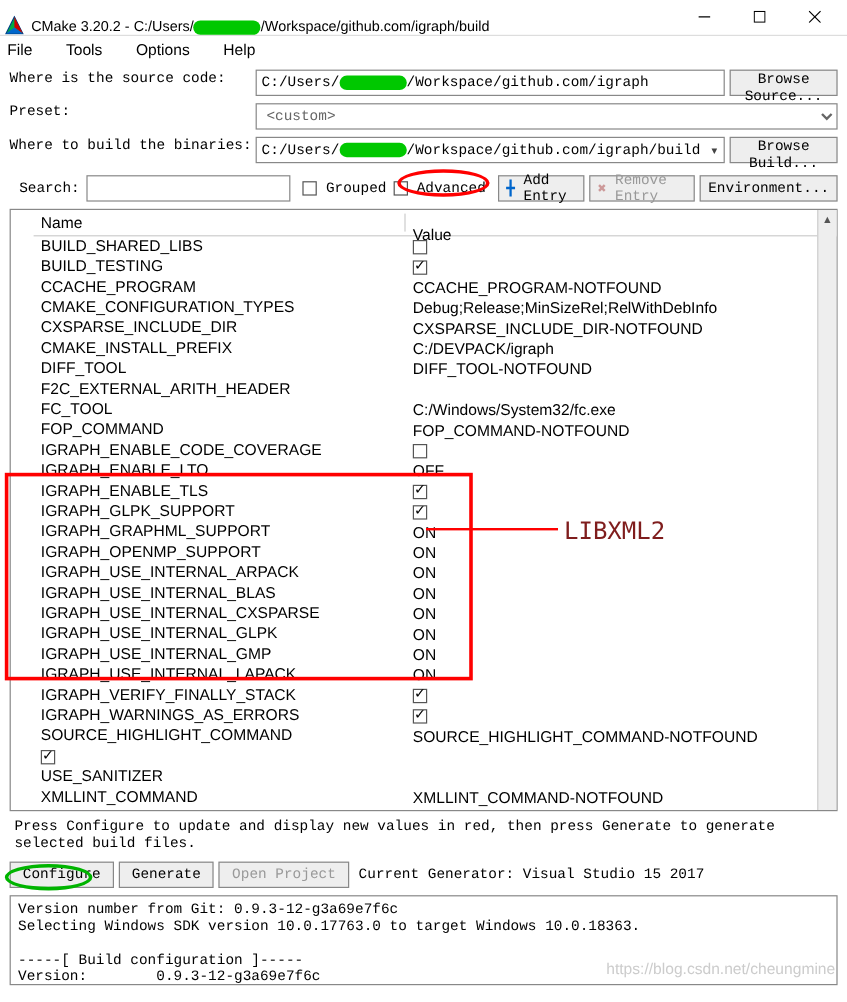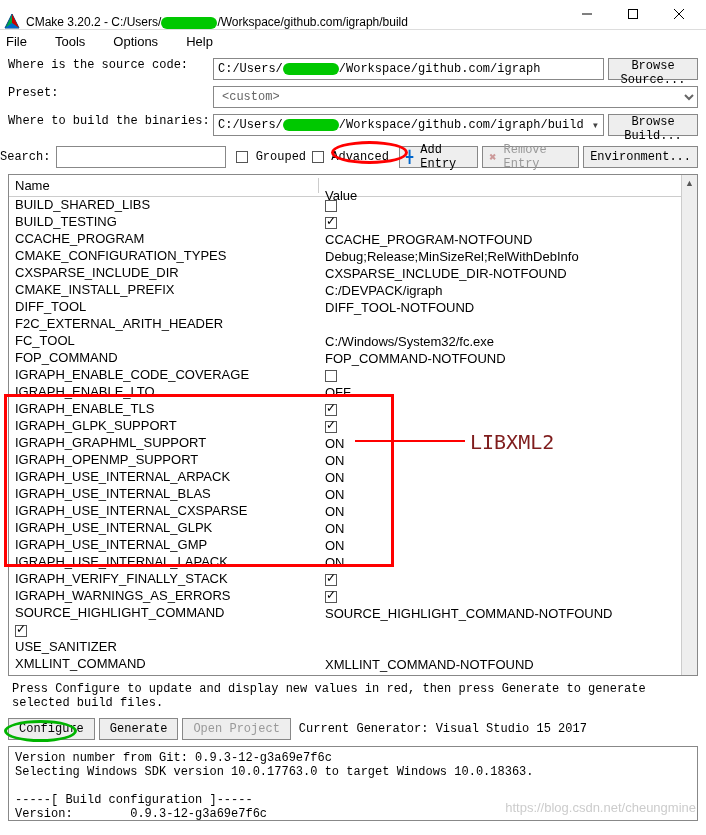--- a/index.html
+++ b/index.html
@@ -15,27 +15,27 @@
 .menubar span { cursor: default; }
 .form-area { padding: 6px 8px 2px 8px; font-family: "Courier New", monospace; font-size: 12px; }
 .form-row { display: flex; align-items: flex-start; margin-bottom: 6px; }
 .form-row .lbl { width: 205px; }
 .form-row input[type=text], .form-row select.preset, .form-row .combo { height: 22px; font-family: "Courier New", monospace; font-size: 12px; padding: 0 4px; border: 1px solid #888; background: #fff; }
 .src-input { flex: 1; }
 .browse-btn { width: 90px; height: 22px; margin-left: 4px; font-family: "Courier New", monospace; font-size: 12px; border: 1px solid #888; background: #eee; }
 .preset { flex: 1; color: #666; }
 .combo { flex: 1; display: flex; align-items: center; position: relative; }
 .combo::after { content:"▾"; position:absolute; right:4px; color:#444; }
-.toolbar { display: flex; align-items: center; padding: 2px 8px 6px 0; font-family: "Courier New", monospace; font-size: 12px; }
+.toolbar { display: flex; align-items: center; padding: 2px 8px 6px 16px; font-family: "Courier New", monospace; font-size: 12px; }
 .toolbar .lbl { margin-right: 6px; }
 .toolbar .search-box { width: 170px; height: 22px; border: 1px solid #888; margin-right: 10px; }
 .chkwrap { display: inline-flex; align-items: center; margin-right: 6px; position: relative; }
 .btn { height: 22px; padding: 0 6px; border: 1px solid #888; background: #eee; font-family: "Courier New", monospace; font-size: 12px; display: inline-flex; align-items: center; margin-left: 4px; cursor: pointer; }
 .btn.disabled { color: #999; }
-.table-wrap { margin: 0 8px; border: 1px solid #888; height: 502px; position: relative; display: flex; flex-direction: column; }
+.table-wrap { margin: 0 8px; border: 1px solid #888; height: 502px; position: relative; display: flex; flex-direction: column; padding-left: 19px; }
 .thead { display: flex; background: #fff; border-bottom: 1px solid #ccc; height: 22px; align-items: center; font-size: 13px; }
 .th-name { width: 310px; padding-left: 6px; border-right: 1px solid #ccc; }
 .th-value { flex: 1; padding-left: 6px; margin-top: 20px; }
 .tbody { flex: 1; overflow: hidden; font-size: 13px; }
 .trow { display: flex; height: 17px; }
 .td-name { width: 310px; padding-left: 6px; }
 .td-value { flex: 1; padding-left: 6px; display: flex; align-items: center; }
 .chk { width: 12px; height: 12px; border: 1px solid #555; display: inline-block; position: relative; }
 .chk.checked::after { content:"✓"; position:absolute; top:-4px; left:0; font-size:12px; }
 .vscroll { width: 16px; background: #eee; border-left: 1px solid #ccc; position: absolute; right: 0; top: 0; bottom: 0; }

